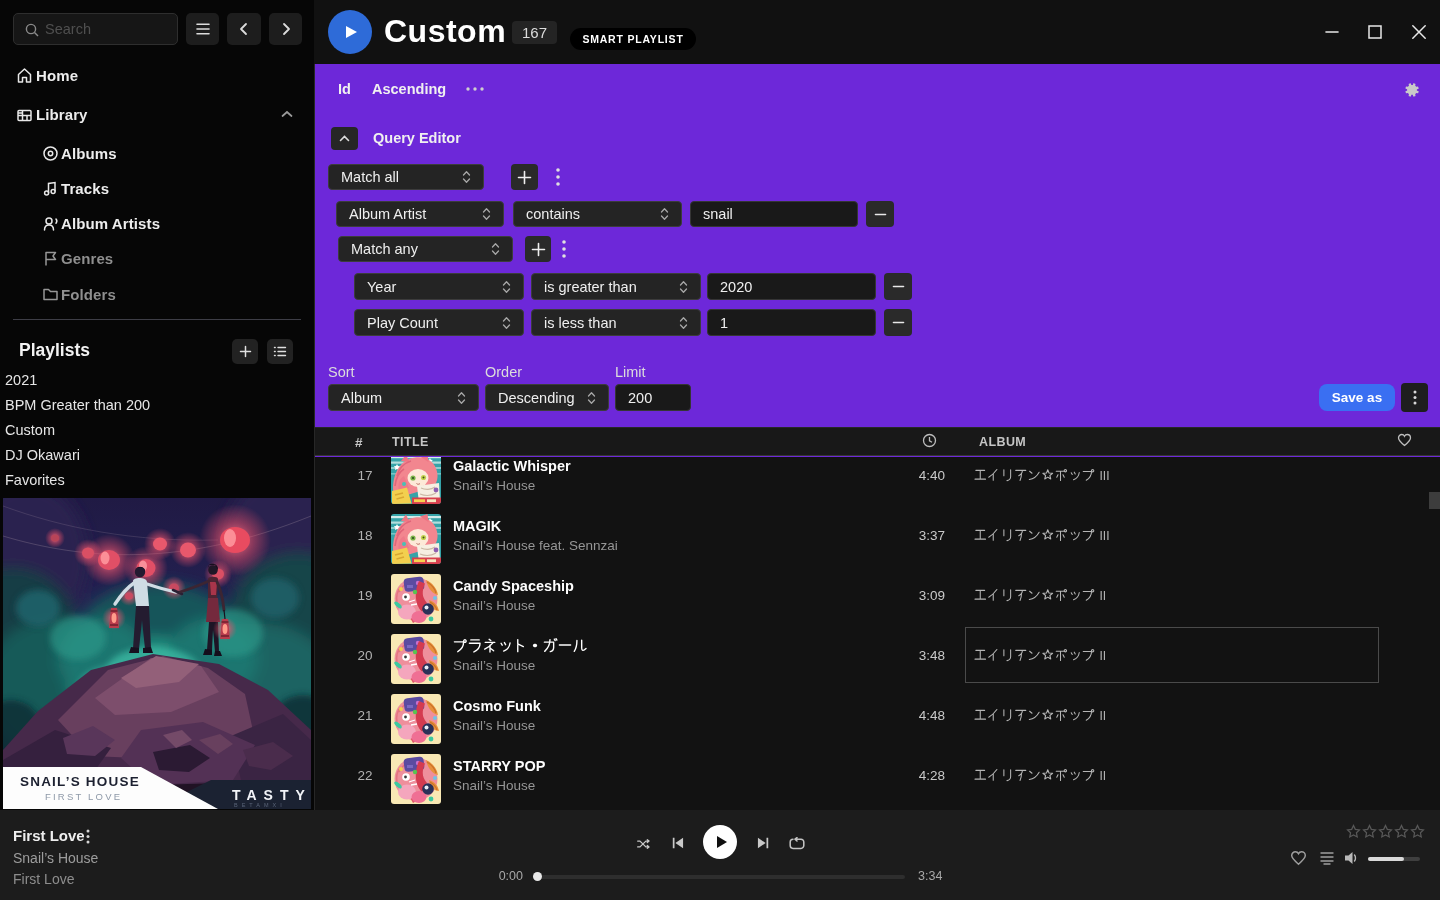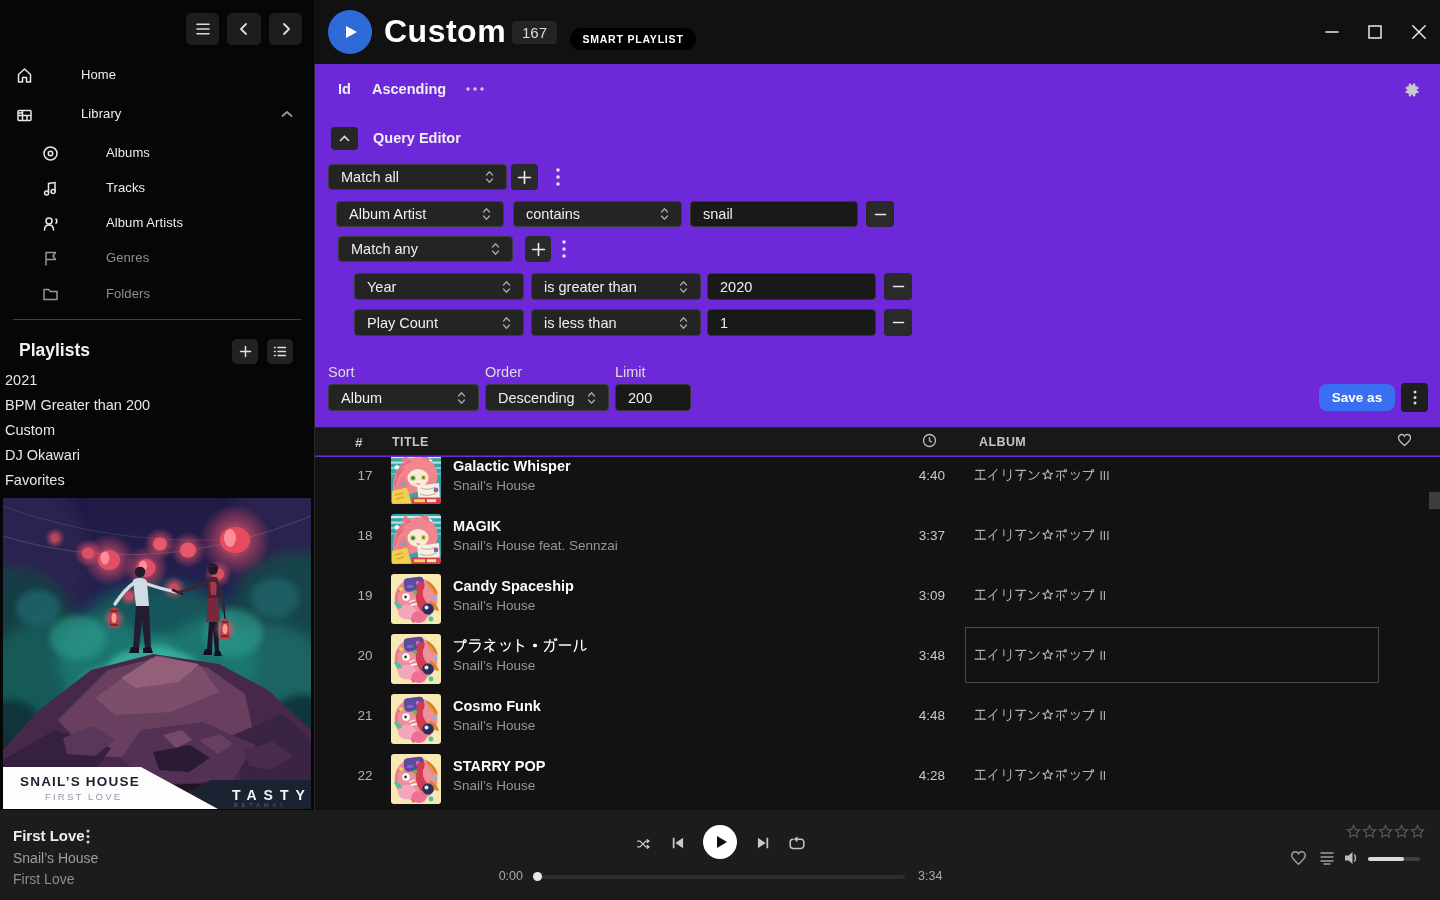--- a/index.html
+++ b/index.html
@@ -4,21 +4,21 @@
 <style>
   * { margin:0; padding:0; box-sizing:border-box; }
   html,body { width:1440px; height:900px; overflow:hidden; background:#121212;
     font-family:"Liberation Sans", sans-serif; }
   .abs { position:absolute; }
   #app { position:relative; width:1440px; height:900px; }
 
   
   #sidebar { position:absolute; left:0; top:0; width:314px; height:810px; background:#060606; z-index:3; }
   .sbtn { position:absolute; background:#1d1d1d; border-radius:5px; display:flex; align-items:center; justify-content:center; }
-  .navtxt { font-size:13px; font-weight:normal; color:#ededed; letter-spacing:.1px;margin-left:45px; }
+  .navtxt { font-size:15px; font-weight:bold; color:#ededed; letter-spacing:.1px; }
   .navdim { color:#8f8f8f; }
   .plitem { position:absolute; left:5px; font-size:14.5px; color:#e6e6e6; }
 
   
   #mainhead { position:absolute; left:314px; top:0; width:1126px; height:64px; background:#111111; }
   #content { position:absolute; left:314px; top:64px; width:1126px; height:746px; background:#6d28d9; border-left:1px solid #272727; }
 
   .sel, .inp { position:absolute; border-radius:4px; display:flex; align-items:center;
      font-size:14.5px; color:#efefef; padding:0 12px; }
   .sel { background:#242424; border:1px solid #3c3c3c; justify-content:space-between; }
@@ -40,20 +40,27 @@
   svg { display:block; }
   .ico { position:absolute; }
   .chev { width:9px; height:14px; flex:none; }
 </style>
 </head>
 <body>
 <div id="app">
 
   <div id="sidebar">
 
+    <div class="abs" style="left:13px; top:13px; width:165px; height:32px; background:#161616; border:1px solid #2e2e2e; border-radius:5px;">
+      <svg class="ico" style="left:10px; top:8px;" width="16" height="16" viewBox="0 0 16 16" fill="none" stroke="#8a8a8a" stroke-width="1.4">
+          <circle cx="7" cy="7" r="4.6"></circle>
+          <path d="M10.5 10.5 L14 14"></path>
+        </svg>
+      <div class="abs" style="left:31px; top:7px; font-size:14.5px; color:#4f4f4f;">Search</div>
+    </div>
     <div class="sbtn" style="left:186px; top:13px; width:33px; height:32px;">
       <svg width="16" height="14" viewBox="0 0 16 14" stroke="#dcdcdc" stroke-width="1.6" stroke-linecap="round">
           <path d="M2 2.2 H14 M2 7 H14 M2 11.8 H14"></path>
         </svg>
     </div>
     <div class="sbtn" style="left:227px; top:13px; width:34px; height:32px;">
       <svg width="14" height="14" viewBox="0 0 14 14" fill="none" stroke="#dcdcdc" stroke-width="1.8" stroke-linecap="round" stroke-linejoin="round">
           <path d="M9 2 L4 7 L9 12"></path>
         </svg>
     </div>
@@ -286,21 +293,21 @@
         <path d="M12 8a4 4 0 100 8 4 4 0 000-8zm9.4 5.6l-2-.4a7.6 7.6 0 010-2.4l2-.4c.4-.1.6-.4.6-.8l-.6-2.2a.8.8 0 00-.9-.5l-2 .4a7.5 7.5 0 00-1.7-1.7l.4-2a.8.8 0 00-.5-.9L14.5 2c-.4 0-.7.2-.8.6l-.4 2a7.6 7.6 0 00-2.4 0l-.4-2a.8.8 0 00-.8-.6L7.5 2.6a.8.8 0 00-.5.9l.4 2A7.5 7.5 0 005.7 7.2l-2-.4a.8.8 0 00-.9.5L2.2 9.5c-.1.4.1.7.5.8l2 .4a7.6 7.6 0 000 2.4l-2 .4a.8.8 0 00-.5.8l.6 2.2c.1.4.5.6.9.5l2-.4c.5.7 1 1.2 1.7 1.7l-.4 2c-.1.4.1.8.5.9l2.2.6c.4.1.7-.2.8-.6l.4-2a7.6 7.6 0 002.4 0l.4 2c.1.4.4.7.8.6l2.2-.6c.4-.1.6-.5.5-.9l-.4-2a7.5 7.5 0 001.7-1.7l2 .4c.4.1.8-.1.9-.5l.6-2.2a.8.8 0 00-.6-.8z"></path>
       </svg>
 
     <div class="sqbtn" style="left:16px; top:63px; width:27px; height:23px; background:#262626;">
       <svg width="11" height="7" viewBox="0 0 11 7" fill="none" stroke="#dcdcdc" stroke-width="1.6" stroke-linecap="round">
           <path d="M1.5 5.5 L5.5 1.5 L9.5 5.5"></path>
         </svg>
     </div>
     <div class="abs" style="left:58px; top:66px; font-size:14.5px; font-weight:bold; color:#f0f0f0;">Query Editor</div>
 
-    <div class="sel" style="left:13px; top:100px; width:179px; height:26px;">Match all<span class="chev">
+    <div class="sel" style="left:13px; top:100px; width:156px; height:26px;">Match all<span class="chev">
           <svg width="9" height="14" viewBox="0 0 9 14">
             <path d="M1.5 5 L4.5 1.8 L7.5 5 M1.5 9 L4.5 12.2 L7.5 9" fill="none" stroke="#a8a8a8" stroke-width="1.3" stroke-linecap="round" stroke-linejoin="round"></path>
           </svg>
         </span></div>
     <div class="sqbtn" style="left:196px; top:100px; width:27px; height:26px;">
         <svg width="15" height="15" viewBox="0 0 15 15" stroke="#efefef" stroke-width="1.6" stroke-linecap="round">
           <path d="M7.5 1.5 V13.5 M1.5 7.5 H13.5"></path>
         </svg>
       </div>
     <div class="sqbtn" style="left:233px; top:100px; width:20px; height:26px; background:transparent;">

